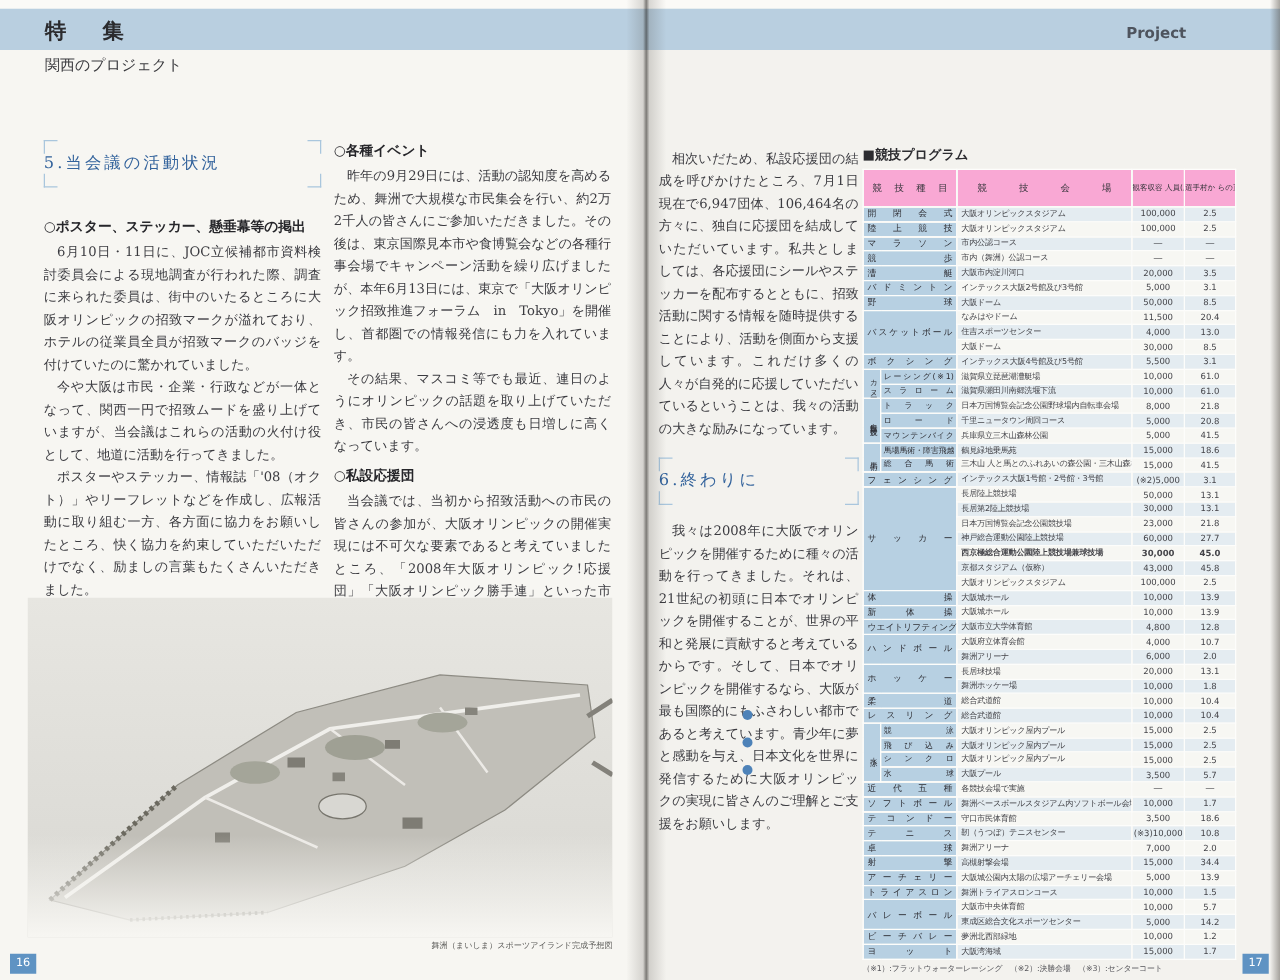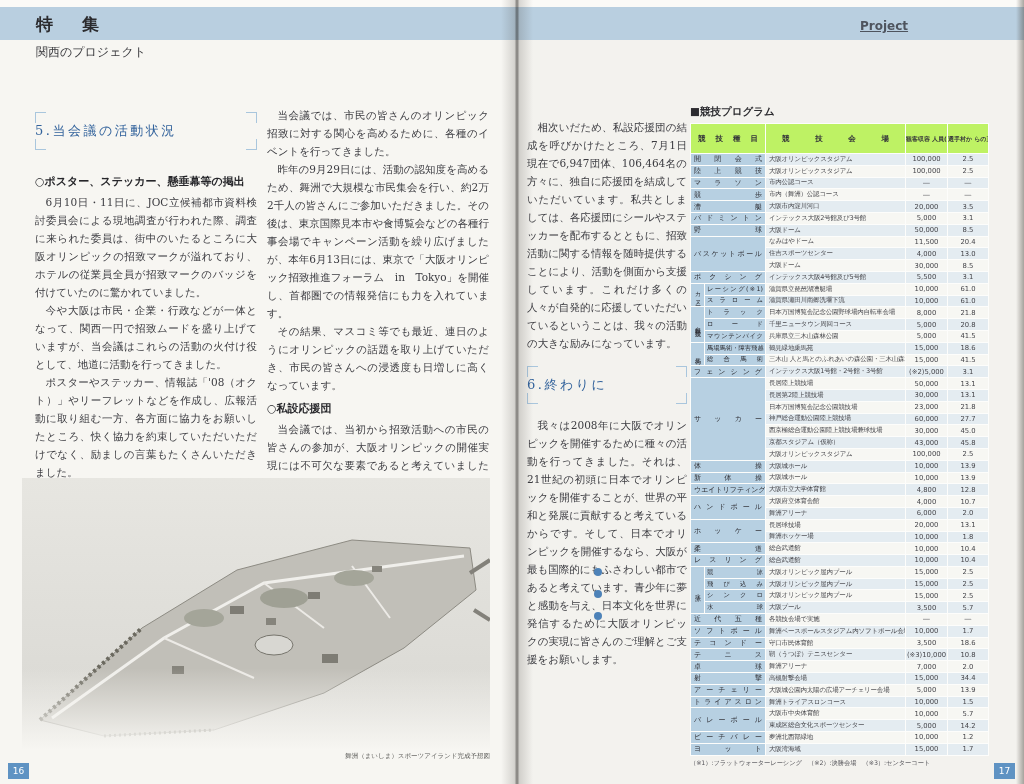--- a/index.html
+++ b/index.html
@@ -14,22 +14,22 @@
   .spine { position:absolute; left:501px; top:0; width:32px; height:784px;
            background:linear-gradient(to right, rgba(0,0,0,0) 0%, rgba(60,55,48,0.18) 42%,
              rgba(25,22,18,0.55) 50%, rgba(60,55,48,0.18) 58%, rgba(0,0,0,0) 100%); }
   .right-edge { position:absolute; right:0; top:0; width:8px; height:784px;
            background:linear-gradient(to right, rgba(0,0,0,0), rgba(70,64,56,0.45)); }
 
   .title-tokushu { position:absolute; left:36px; top:13px; font-family:"DejaVu Sans",sans-serif;
       font-weight:bold; font-size:17px; letter-spacing:6px; color:#2b2b2e; }
   .subtitle { position:absolute; left:36px; top:44px; font-family:"DejaVu Sans",sans-serif;
       font-size:12px; color:#3a3a3e; }
-  .project-label { position:absolute; left:860px; top:19px; width:130px; text-align:left;
-      font-family:"DejaVu Sans",sans-serif; font-weight:bold; font-size:12px; color:#4e545e;text-decoration:underline; }
+  .project-label { position:absolute; left:860px; top:19px; width:130px; text-align:center;
+      font-family:"DejaVu Sans",sans-serif; font-weight:bold; font-size:12px; color:#4e545e; }
 
   
   .cbox { position:relative; height:38px; display:flex; align-items:center; }
   .cbox .c { position:absolute; width:11px; height:11px; border:0 solid #a9c6dd; }
   .cbox .tl{ top:0; left:0; border-top-width:1.5px; border-left-width:1.5px; }
   .cbox .tr{ top:0; right:0; border-top-width:1.5px; border-right-width:1.5px; }
   .cbox .bl{ bottom:0; left:0; border-bottom-width:1.5px; border-left-width:1.5px; }
   .cbox .br{ bottom:0; right:0; border-bottom-width:1.5px; border-right-width:1.5px; }
   .cbox .t { color:#33639c; font-size:13px; letter-spacing:2.5px; }
 
@@ -53,25 +53,25 @@
 
   
   .pagenum { position:absolute; top:763px; width:21px; height:16px; background:#5f93c3; color:#fff;
       font-family:"DejaVu Sans",sans-serif; font-size:9px; display:flex; align-items:center;
       justify-content:center; }
   .pn-left { left:8px; } .pn-right { left:994px; }
 
   
   .tblwrap { position:absolute; left:690px; top:105px; width:300px;
       font-family:"DejaVu Sans",sans-serif; color:#3c3c40; }
-  .tbl-title { font-weight:bold; font-size:10.5px; color:#2c2c30; margin-bottom:4px; }
+  .tbl-title { font-weight:bold; font-size:10.5px; color:#2c2c30; margin-bottom:4px;margin-top:12px; }
   table.program { border-collapse:collapse; table-layout:fixed; width:298px; }
   table.program td, table.program th { border:1px solid #fdfdfb; overflow:hidden;
       white-space:nowrap; }
-  th.h { background:#bef264; font-weight:bold; color:#34343a; vertical-align:middle; }
+  th.h { background:#f9a8d4; font-weight:normal; color:#34343a; vertical-align:middle; }
   th.h-sport { font-size:7.5px; text-align:justify; text-align-last:justify; padding:0 7px; }
   th.h-venue { font-size:7.5px; text-align:justify; text-align-last:justify; padding:0 16px; }
   th.h-cap, th.h-dist { font-size:6px; line-height:7.5px; white-space:pre-line; text-align:center; }
   td.sport { background:#b7d0e2; font-size:7px; color:#2e2e34; text-align:justify;
       text-align-last:justify; padding:0 3px; }
   td.group { background:#b7d0e2; font-size:6px; color:#2e2e34; text-align:center;
       writing-mode:vertical-rl; letter-spacing:1px; padding:1px 0; }
   td.sub { background:#b7d0e2; font-size:6.3px; color:#2e2e34; text-align:justify;
       text-align-last:justify; padding:0 2px; }
   td.venue { font-size:6.5px; letter-spacing:-0.2px; padding:0 3px; color:#45454a; }
@@ -102,21 +102,21 @@
       <span class="t">5.当会議の活動状況</span>
     </div>
     <div class="subhead">○ポスター、ステッカー、懸垂幕等の掲出</div>
     <p>6月10日・11日に、JOC立候補都市資料検討委員会による現地調査が行われた際、調査に来られた委員は、街中のいたるところに大阪オリンピックの招致マークが溢れており、ホテルの従業員全員が招致マークのバッジを付けていたのに驚かれていました。</p>
     <p>今や大阪は市民・企業・行政などが一体となって、関西一円で招致ムードを盛り上げていますが、当会議はこれらの活動の火付け役として、地道に活動を行ってきました。</p>
     <p>ポスターやステッカー、情報誌「'08（オクト）」やリーフレットなどを作成し、広報活動に取り組む一方、各方面に協力をお願いしたところ、快く協力を約束していただいただけでなく、励ましの言葉もたくさんいただきました。</p>
     <p>その結果、街行くタクシーにはステッカーが、電車にも大型のシールが貼られ、懸垂幕やディスプレー等でPRに協力いただいている建物もたくさんあり、我々といたしましても予想以上の盛り上がりに驚いています。</p>
   </div>
 
   <div class="col col2">
-    <p>当会議では、市民の皆さんのオリンピック招致に対する関心を高めるために、各種のイベントを行ってきました。</p>
+    <div class="subhead">○各種イベント</div>
     <p>昨年の9月29日には、活動の認知度を高めるため、舞洲で大規模な市民集会を行い、約2万2千人の皆さんにご参加いただきました。その後は、東京国際見本市や食博覧会などの各種行事会場でキャンペーン活動を繰り広げましたが、本年6月13日には、東京で「大阪オリンピック招致推進フォーラム　in　Tokyo」を開催し、首都圏での情報発信にも力を入れています。</p>
     <p>その結果、マスコミ等でも最近、連日のようにオリンピックの話題を取り上げていただき、市民の皆さんへの浸透度も日増しに高くなっています。</p>
     <div class="subhead">○私設応援団</div>
     <p>当会議では、当初から招致活動への市民の皆さんの参加が、大阪オリンピックの開催実現には不可欠な要素であると考えていましたところ、「2008年大阪オリンピック!応援団」「大阪オリンピック勝手連」といった市民団体が結成され、独自にPR活動を買って出てくれました。その後、自分も何か協力できることがないか、という市民の皆さんの問い合わせが</p>
   </div>
 
   <div class="col col3">
     <p>相次いだため、私設応援団の結成を呼びかけたところ、7月1日現在で6,947団体、106,464名の方々に、独自に応援団を結成していただいています。私共としましては、各応援団にシールやステッカーを配布するとともに、招致活動に関する情報を随時提供することにより、活動を側面から支援しています。これだけ多くの人々が自発的に応援していただいているということは、我々の活動の大きな励みになっています。</p>
     <div class="cbox">
       <span class="c tl"></span>
@@ -319,21 +319,21 @@
           <tr class="r-odd" style="height: 11.8px;">
             <td class="venue">日本万国博覧会記念公園競技場</td>
             <td class="cap">23,000</td>
             <td class="dist">21.8</td>
           </tr>
           <tr class="r-even" style="height: 11.8px;">
             <td class="venue">神戸総合運動公園陸上競技場</td>
             <td class="cap">60,000</td>
             <td class="dist">27.7</td>
           </tr>
-          <tr class="r-odd" style="height: 11.8px;">
+          <tr class="r-odd" style="height: 11.8px; font-weight: bold;">
             <td class="venue">西京極総合運動公園陸上競技場兼球技場</td>
             <td class="cap">30,000</td>
             <td class="dist">45.0</td>
           </tr>
           <tr class="r-even" style="height: 11.8px;">
             <td class="venue">京都スタジアム（仮称）</td>
             <td class="cap">43,000</td>
             <td class="dist">45.8</td>
           </tr>
           <tr class="r-odd" style="height: 11.8px;">

